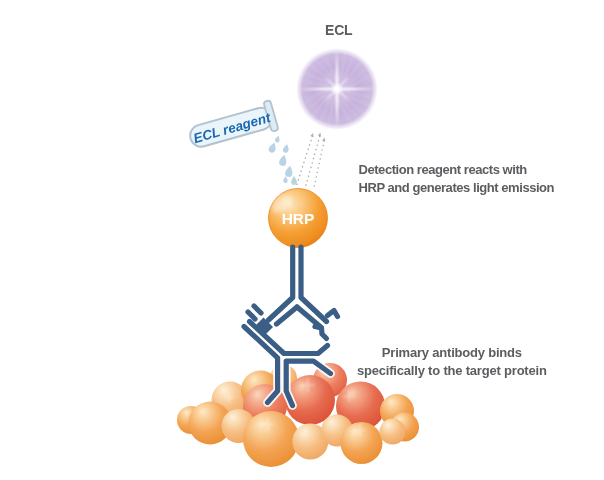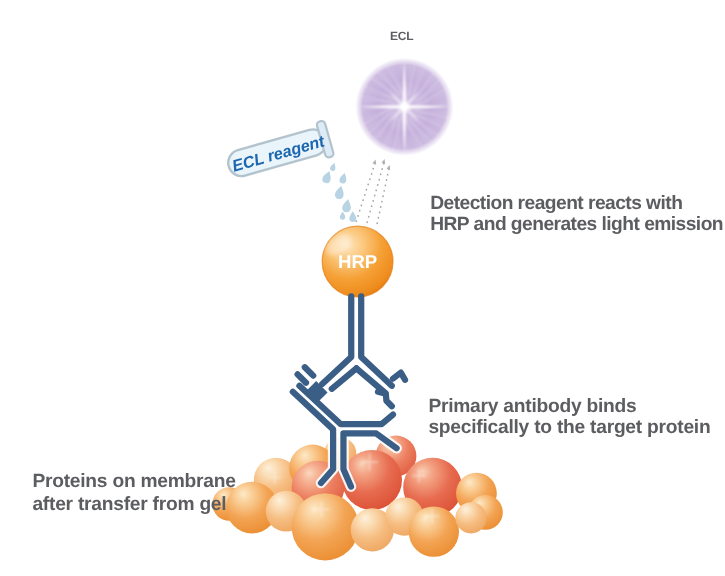--- a/index.html
+++ b/index.html
@@ -1,17 +1,17 @@
 <!DOCTYPE html>
 <html><head>
 <meta charset="utf-8">
 <style>
   html,body{margin:0;padding:0;width:604px;height:480px;background:#ffffff;overflow:hidden;}
   body{font-family:"Liberation Sans", sans-serif;}
-  .lbl{position:absolute;color:#5c5d60;font-weight:bold;font-size:16px;line-height:19px;letter-spacing:-0.2px;white-space:nowrap;}
+  .lbl{position:absolute;color:#5c5d60;font-weight:bold;font-size:13px;line-height:19px;letter-spacing:-0.2px;white-space:nowrap;}
   #stage{position:relative;width:604px;height:480px;}
 </style>
 </head>
 <body>
 <div id="stage">
 <svg width="604" height="480" viewBox="0 0 604 480" style="position:absolute;left:0;top:0">
 <defs>
   <radialGradient id="gstar" cx="50%" cy="50%" r="50%">
     <stop offset="0%" stop-color="#d0bee2"></stop>
     <stop offset="55%" stop-color="#c5b0db"></stop>
@@ -174,17 +174,16 @@
 
   <path d="M249.5 321.5 L284 353.5 H318 L327.5 345.5"></path>
   <path d="M244 326.5 L277.6 357.8 V391 L267.5 402.5"></path>
   <path d="M330.5 373.5 L313.5 361.2 H286.2 V391 L292.5 405.5"></path>
 </g>
 
 <path d="M263.5 317.5 L273 327 L263.5 336.5 L254 327 Z" fill="#3a5e85"></path>
 
 </svg>
 
-<div class="lbl" style="left:325px;top:20.5px;font-size:10px;">ECL</div>
+<div class="lbl" style="left:325px;top:20.5px;font-size:14px;">ECL</div>
 <div class="lbl" style="left:358.5px;top:161px;line-height:17.5px;letter-spacing:-0.45px;">Detection reagent reacts with<br>HRP and generates light emission</div>
-<div class="lbl" style="left:357px;top:330px;line-height:18.3px;">Primary antibody binds<br>specifically to the target protein</div>
-<div class="lbl" style="left:27px;top:392px;line-height:19.1px;">Proteins on membrane<br>after transfer from gel</div>
+<div class="lbl" style="left:357px;top:344px;line-height:18.3px;text-align:center;">Primary antibody binds<br>specifically to the target protein</div>
 </div>
 
 </body></html>

